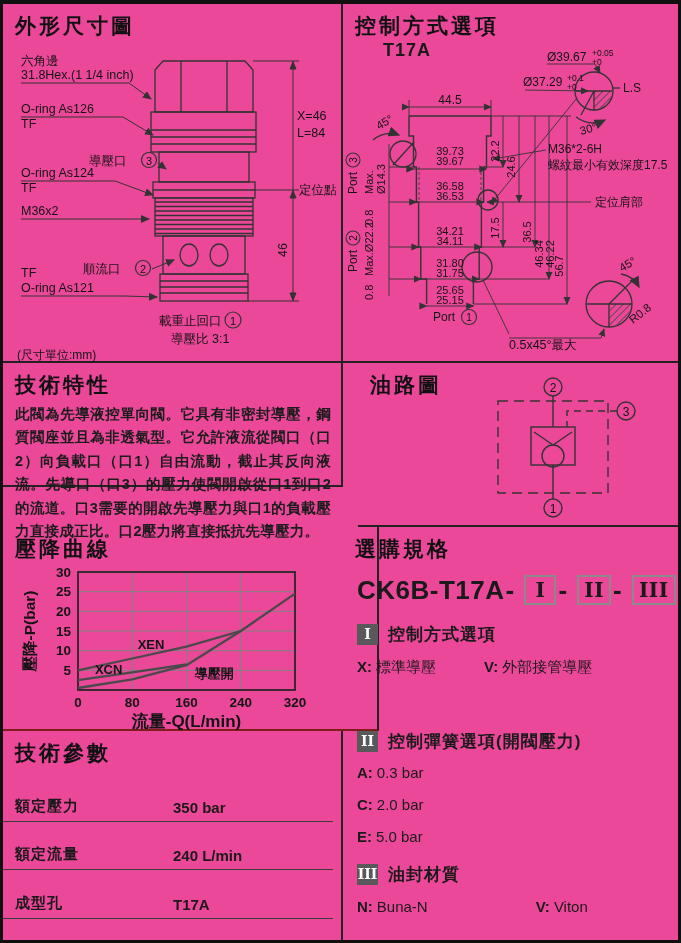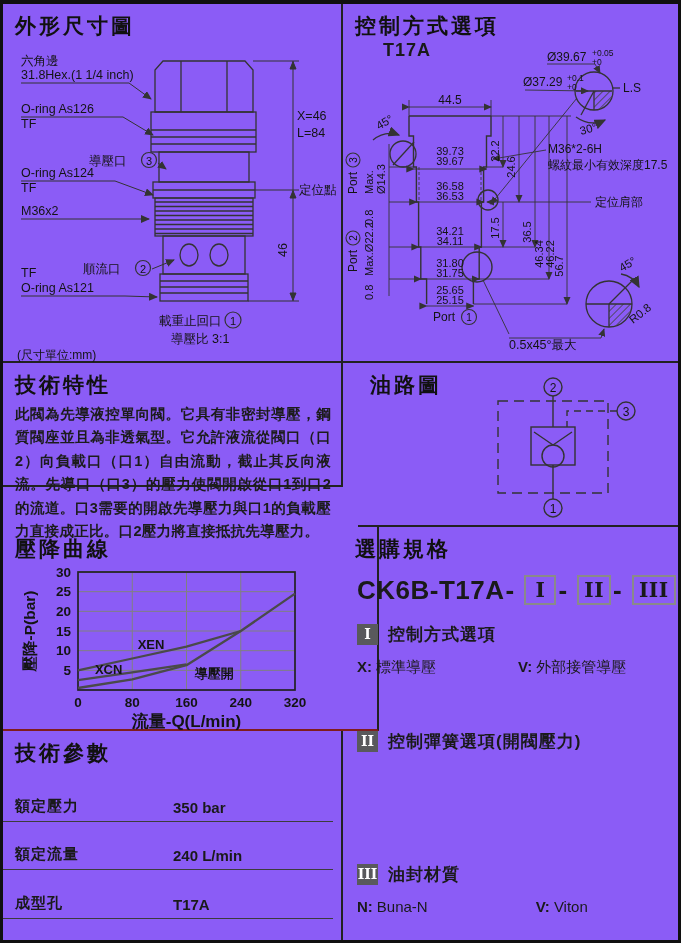--- a/index.html
+++ b/index.html
@@ -1,16 +1,16 @@
 <!DOCTYPE html>
 <html><head>
 <meta charset="utf-8">
 <style>
   html,body{margin:0;padding:0;background:#e8e8e8;}
-  .page{position:relative;width:681px;height:943px;background:#8b5cf6;box-sizing:border-box;
+  .page{position:relative;width:681px;height:943px;background:#ec4899;box-sizing:border-box;
         border:3px solid #101010;border-top:4px solid #101010;overflow:hidden;
         font-family:"Liberation Sans","DejaVu Sans",sans-serif;color:#1a1a1a;text-decoration:underline;}
   .panel{position:absolute;box-sizing:border-box;}
   .p1{left:0;top:0;width:340px;height:359px;border-right:2px solid #222;border-bottom:2px solid #222;}
   .p2{left:340px;top:0;width:335px;height:359px;border-bottom:2px solid #222;}
   .p3{left:0;top:359px;width:340px;height:124px;border-right:2px solid #222;border-bottom:2px solid #222;}
   .p4{left:340px;top:359px;width:335px;height:164px;border-bottom:2px solid #222;margin-left:15px;}
   .p5{left:0;top:523px;width:376px;height:204px;border-right:2px solid #222;border-bottom:2px solid #7f1d1d;}
   .p6{left:340px;top:523px;width:335px;height:298px;}
   .p7{left:0;top:727px;width:340px;height:209px;border-right:2px solid #222;}
@@ -30,21 +30,21 @@
   .num-box{display:inline-block;min-width:18px;padding:0 5px;border:2px solid #8a8a8a;text-align:center;
            font-family:"DejaVu Serif","Liberation Serif",serif;font-size:20px;font-weight:bold;line-height:26px;
            vertical-align:2px;margin:0 1px;}
   .model-dash{margin:0 1px;}
   .order-section{position:absolute;left:14px;right:10px;}
   .s1{top:96px;} .s2{top:203px;} .s3{top:336px;}
   .sec-head{display:flex;align-items:center;gap:10px;}
   .badge{display:inline-block;width:21px;height:21px;background:#59595c;color:#fff;text-align:center;
          font-family:"DejaVu Serif","Liberation Serif",serif;font-size:14px;font-weight:bold;line-height:21px;}
   .sec-title{font-size:17px;font-weight:bold;letter-spacing:1px;}
-  .opt-row{margin-top:12px;font-size:15px;display:flex;gap:82px;}
+  .opt-row{margin-top:12px;font-size:15px;display:flex;gap:48px;}
   .opt-col{margin-top:11px;font-size:15px;}
   .opt-col .opt{margin-bottom:15px;}
   .opt b{font-weight:bold;margin-right:4px;}
   .s3 .opt-row{gap:108px;}
 </style>
 </head>
 <body>
 
 <div class="page">
 
@@ -366,20 +366,25 @@
         <span class="opt"><b>X:</b><span>標準導壓</span></span>
         <span class="opt"><b>V:</b><span>外部接管導壓</span></span>
       </div>
     </div>
 
     <div class="order-section s2">
       <div class="sec-head">
         <span class="badge">II</span>
         <span class="sec-title">控制彈簧選項(開閥壓力)</span>
       </div>
+      <div class="opt-col">
+        <div class="opt"><b>A:</b><span>0.3 bar</span></div>
+        <div class="opt"><b>C:</b><span>2.0 bar</span></div>
+        <div class="opt"><b>E:</b><span>5.0 bar</span></div>
+      </div>
     </div>
 
     <div class="order-section s3">
       <div class="sec-head">
         <span class="badge">III</span>
         <span class="sec-title">油封材質</span>
       </div>
       <div class="opt-row">
         <span class="opt"><b>N:</b><span>Buna-N</span></span>
         <span class="opt"><b>V:</b><span>Viton</span></span>

